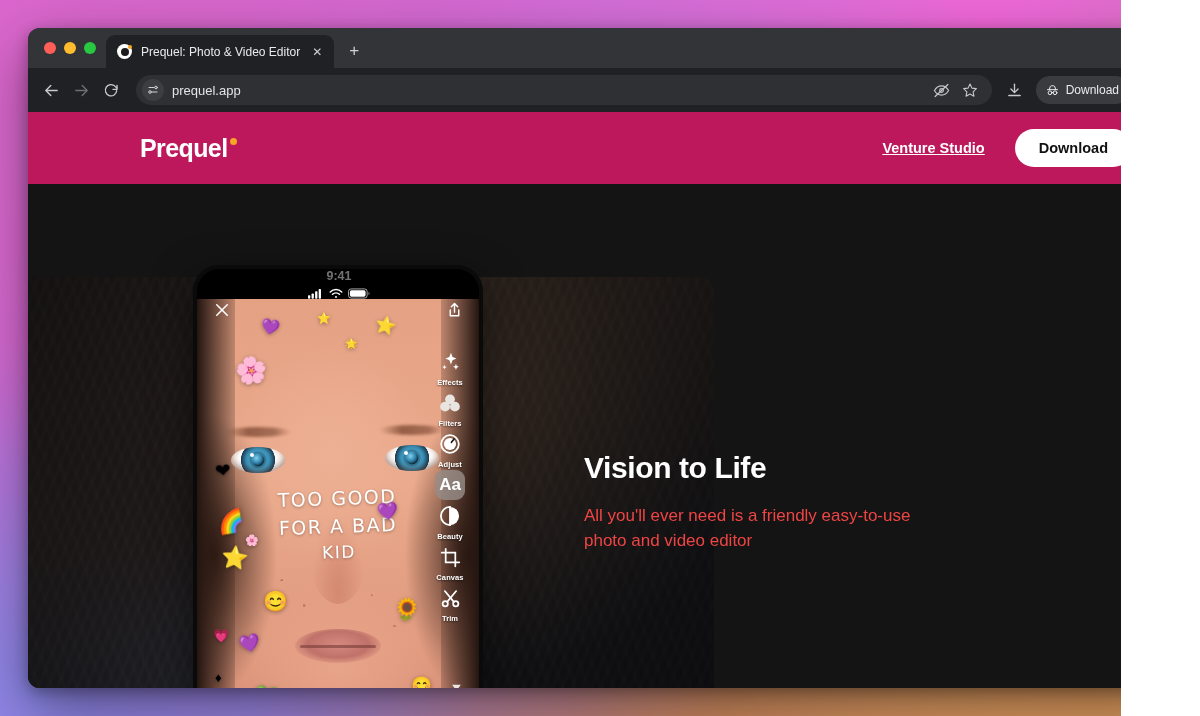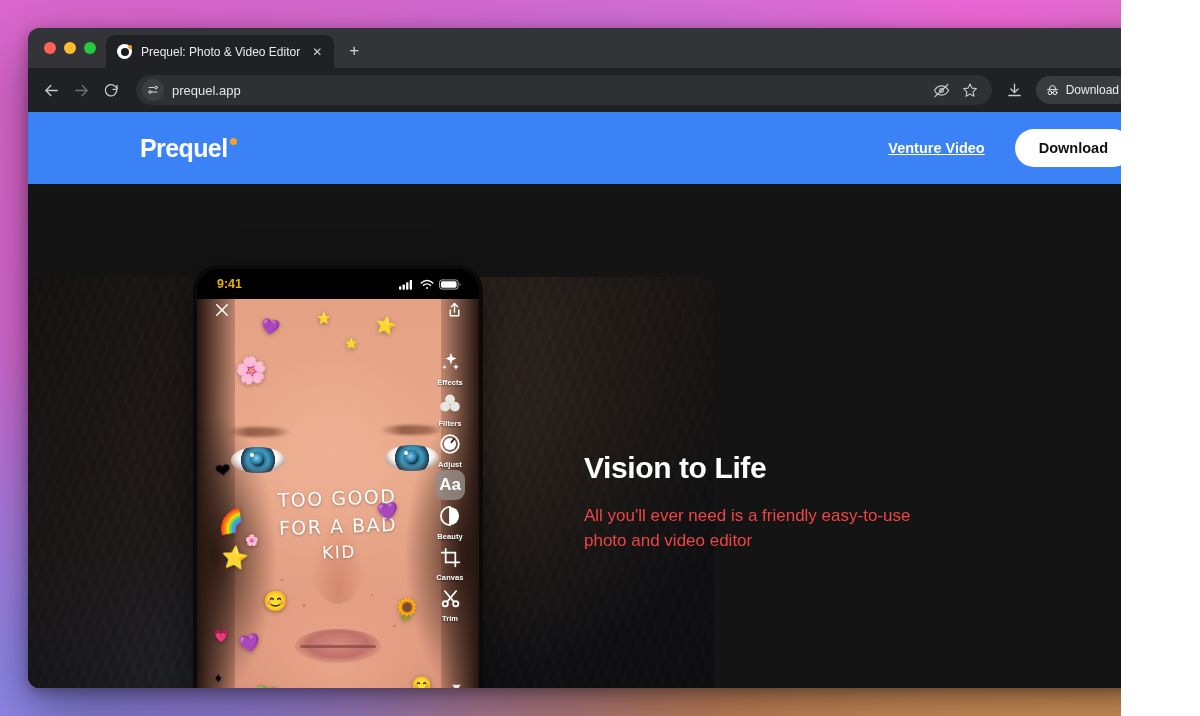--- a/index.html
+++ b/index.html
@@ -195,21 +195,21 @@
     overflow: hidden;
   }
 
   
   .site-header {
     position: relative;
     z-index: 30;
     height: 72px;
     display: flex; align-items: center;
     padding: 0 40px 0 112px;
-    background: #3b82f6;
+    background: #be185d;
   }
   .logo {
     display: flex; align-items: flex-start;
     color: #fff;
     font-size: 25px;
     font-weight: bold;
     letter-spacing: -0.6px;
   }
   .logo-dot {
     width: 7px; height: 7px; border-radius: 50%;
@@ -308,22 +308,23 @@
     background: #000;
   }
 
   .status-bar {
     position: relative;
     z-index: 8;
     height: 30px;
     display: flex; align-items: center;
     justify-content: space-between;
     padding: 0 18px 0 20px;
-    color: #eab308;
+    color: #737373;
     background: #000;
+    flex-direction: column;
   }
   .status-time { font-size: 12.5px; font-weight: bold; }
   .status-icons { display: flex; align-items: center; gap: 5px; }
 
   
   .photo {
     position: absolute;
     left: 0; top: 30px; right: 0; bottom: 0;
     overflow: hidden;
     background:
@@ -594,21 +595,21 @@
     </div>
 
     <div class="page">
 
       <div class="site-header">
         <div class="logo">
           <span>Prequel</span>
           <span class="logo-dot"></span>
         </div>
         <div class="site-nav">
-          <a class="nav-link" href="#">Venture Video</a>
+          <a class="nav-link" href="#">Venture Studio</a>
           <button class="download-btn">Download</button>
         </div>
       </div>
 
       <div class="hero">
         <div class="hero-bg"></div>
         <div class="hero-vignette"></div>
       </div>
 
       <div class="hero-copy">

